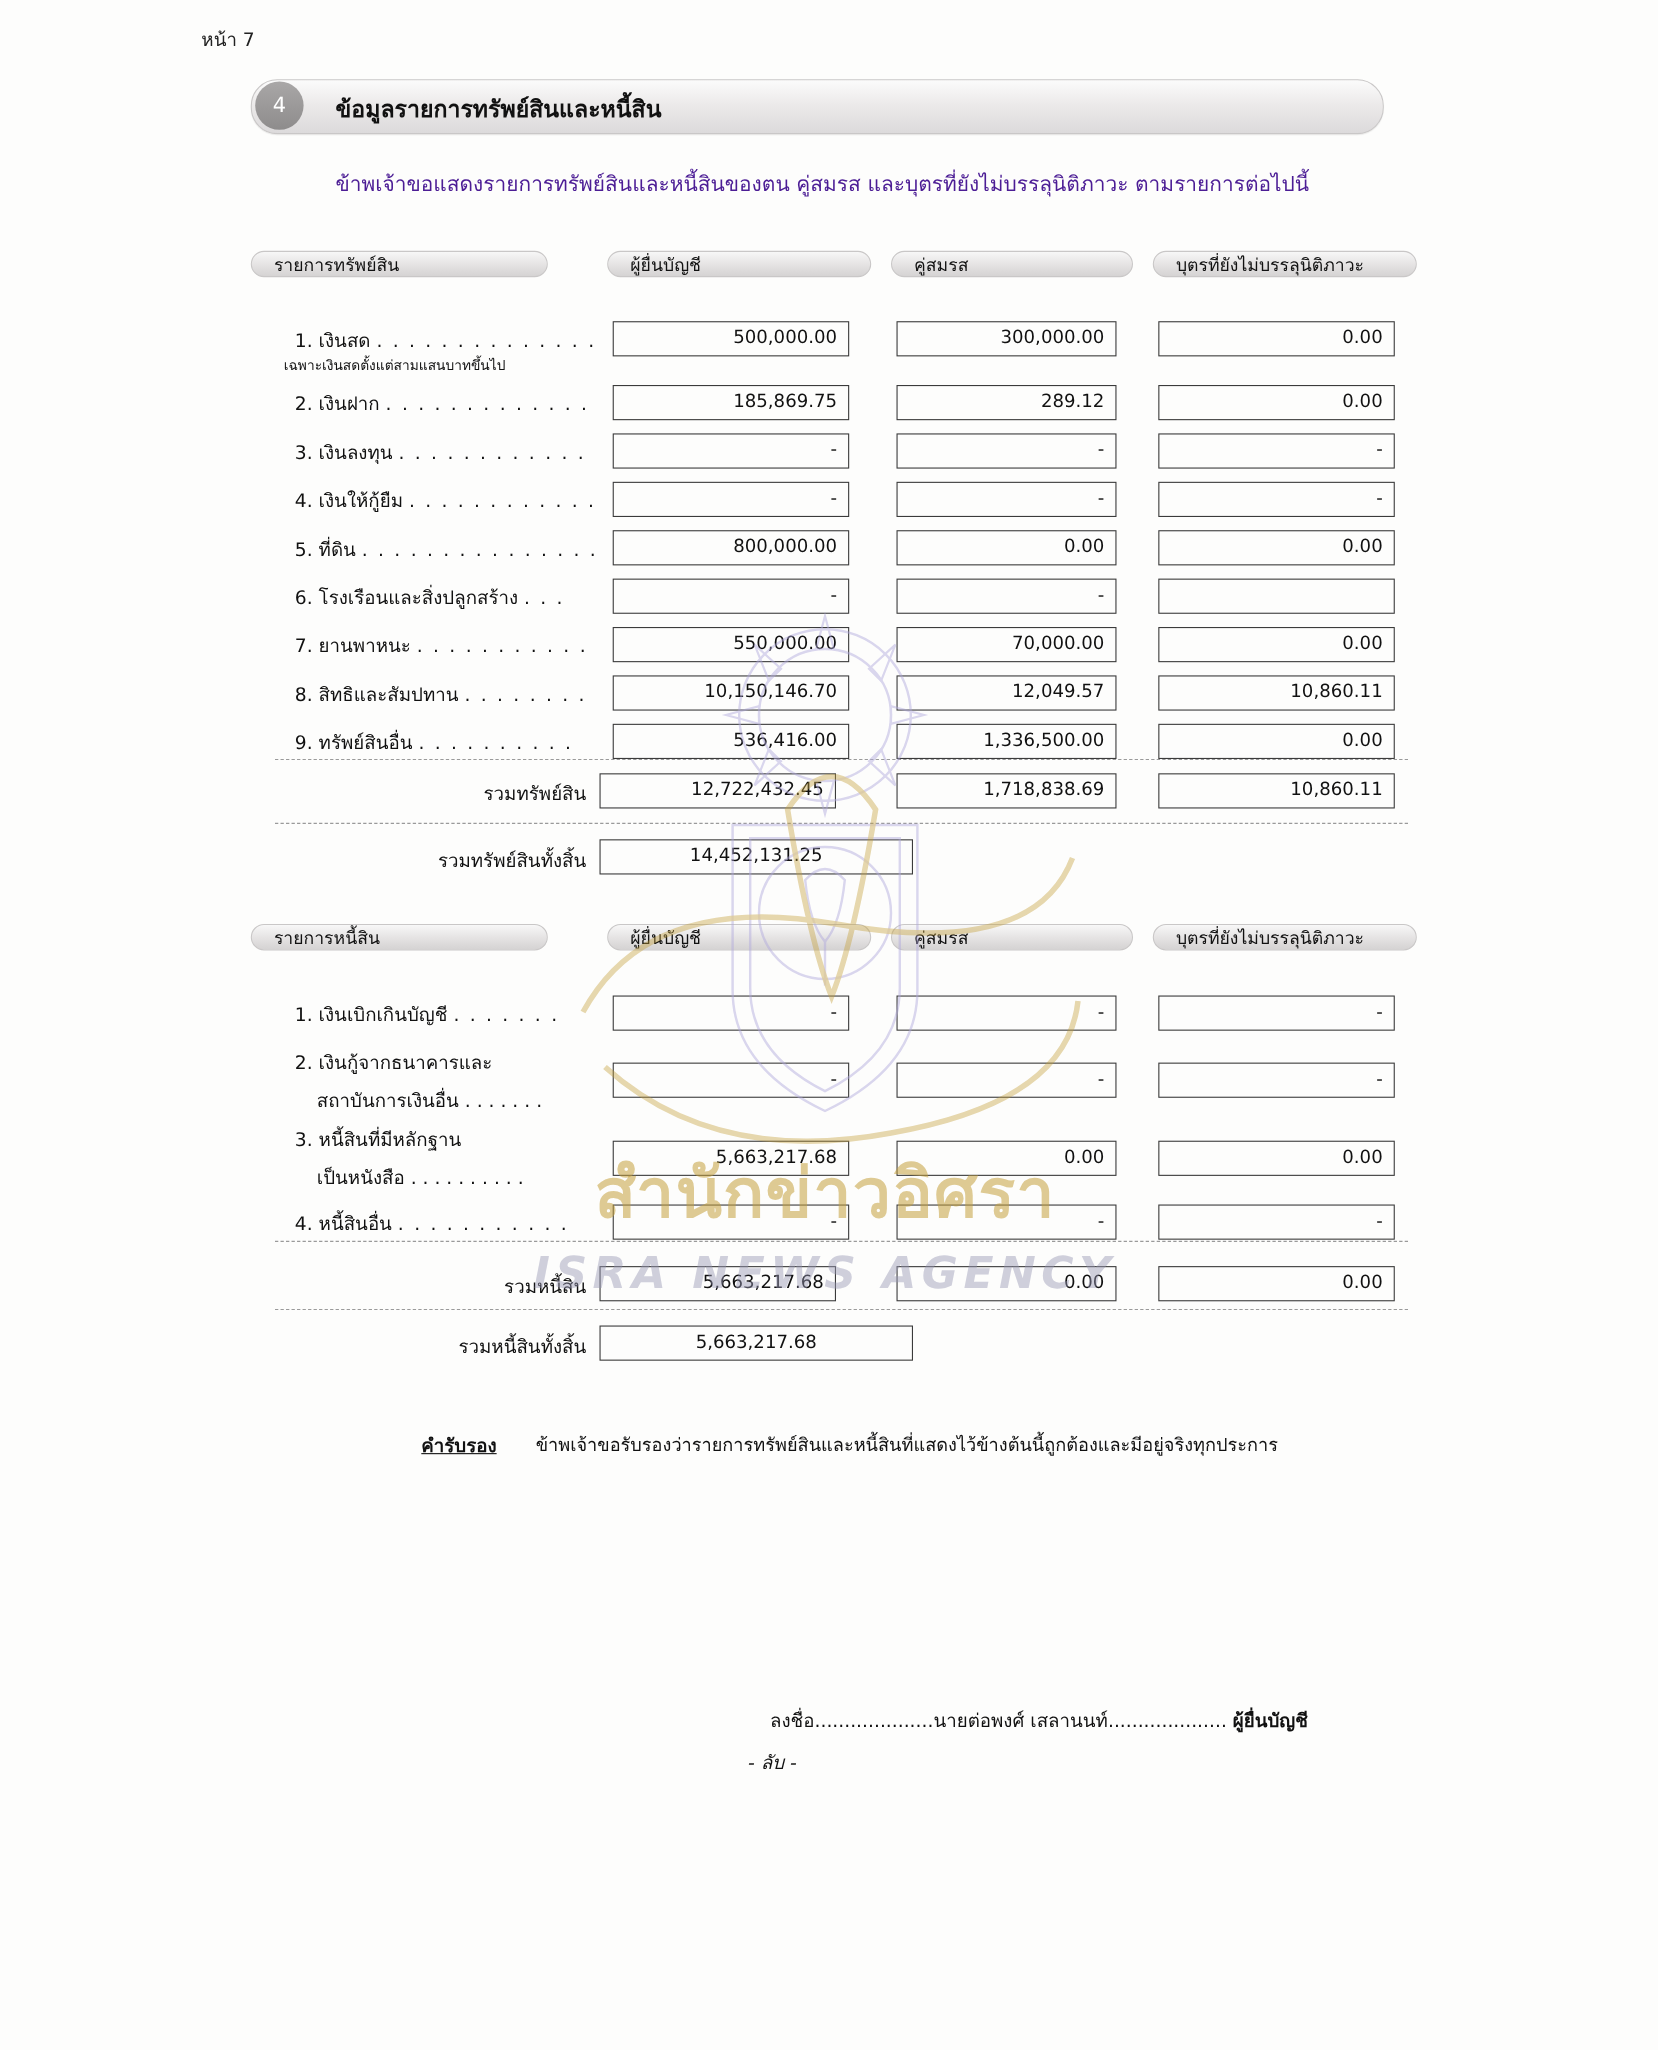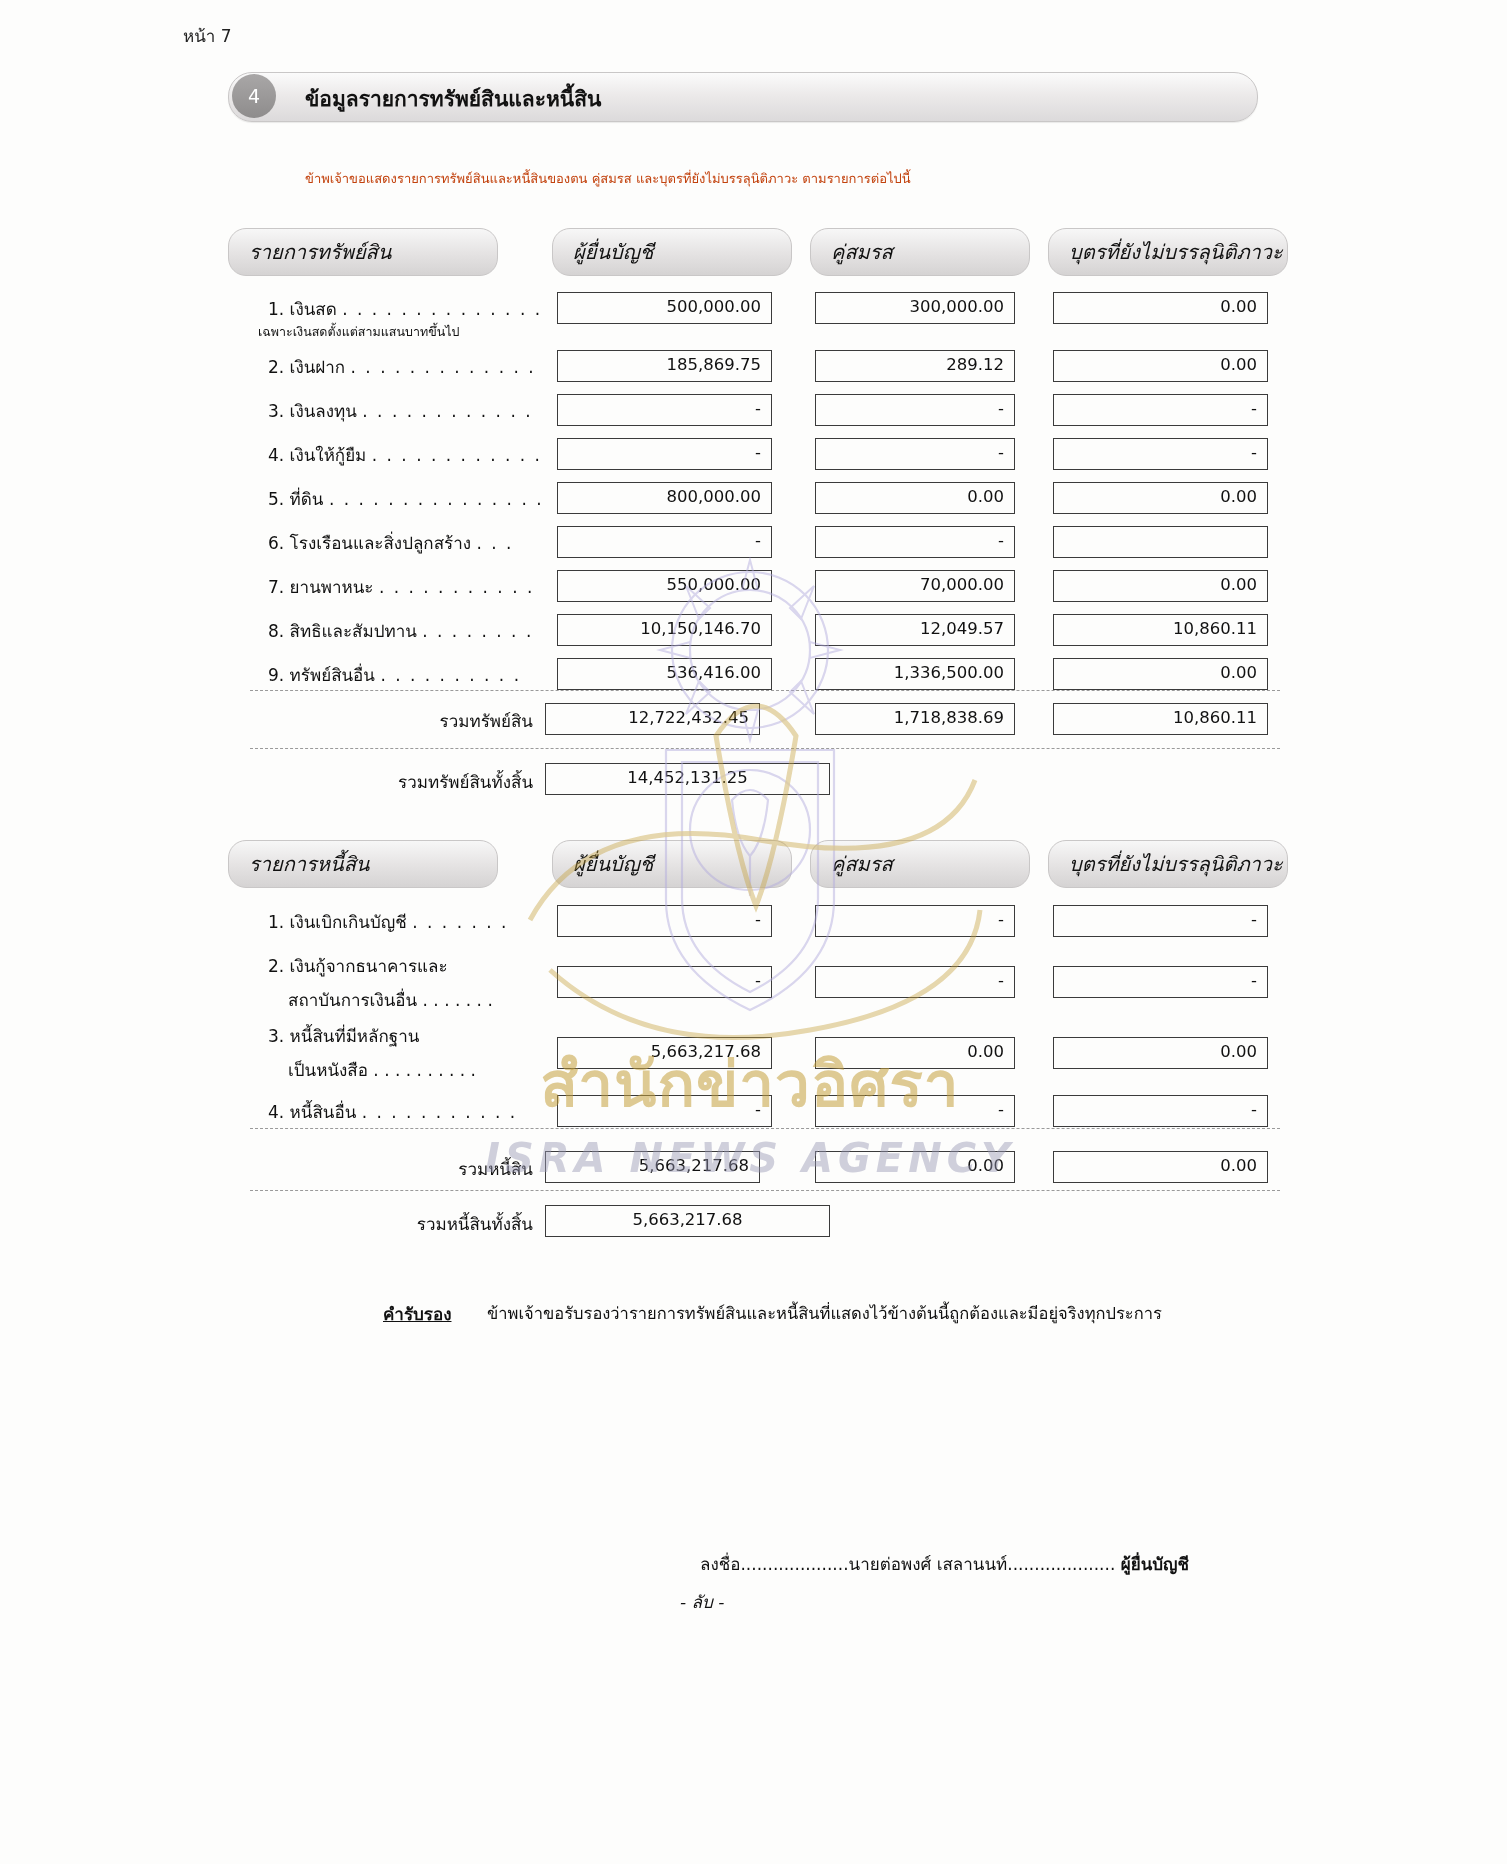--- a/index.html
+++ b/index.html
@@ -59,37 +59,36 @@
     position: absolute;
     left: 305px;
     top: 82px;
     font-size: 21px;
     font-weight: bold;
     color: #111;
   }
   .intro-text {
     position: absolute;
     left: 305px;
-    top: 168px;
-    font-size: 13px;
-    color: #c2410c;
+    top: 152px;
+    font-size: 19px;
+    color: #4c1d95;
   }
   
   .colhead {
     position: absolute;
-    height: 48px;
+    height: 24px;
     border-radius: 18px;
     background: linear-gradient(180deg, #f7f7f7 0%, #e6e4e4 50%, #d5d3d3 100%);
     border: 1px solid #c9c7c7;
     display: flex;
     align-items: center;
-    font-size: 20px;
+    font-size: 16px;
     color: #111;
     box-sizing: border-box;
-    font-style: italic;
   }
   .colhead.c0 { left: 228px; width: 270px; padding-left: 20px; }
   .colhead.c1 { left: 552px; width: 240px; padding-left: 20px; }
   .colhead.c2 { left: 810px; width: 220px; padding-left: 20px; }
   .colhead.c3 { left: 1048px; width: 240px; padding-left: 20px; }
 
   
   .row-label {
     position: absolute;
     font-size: 17px;

